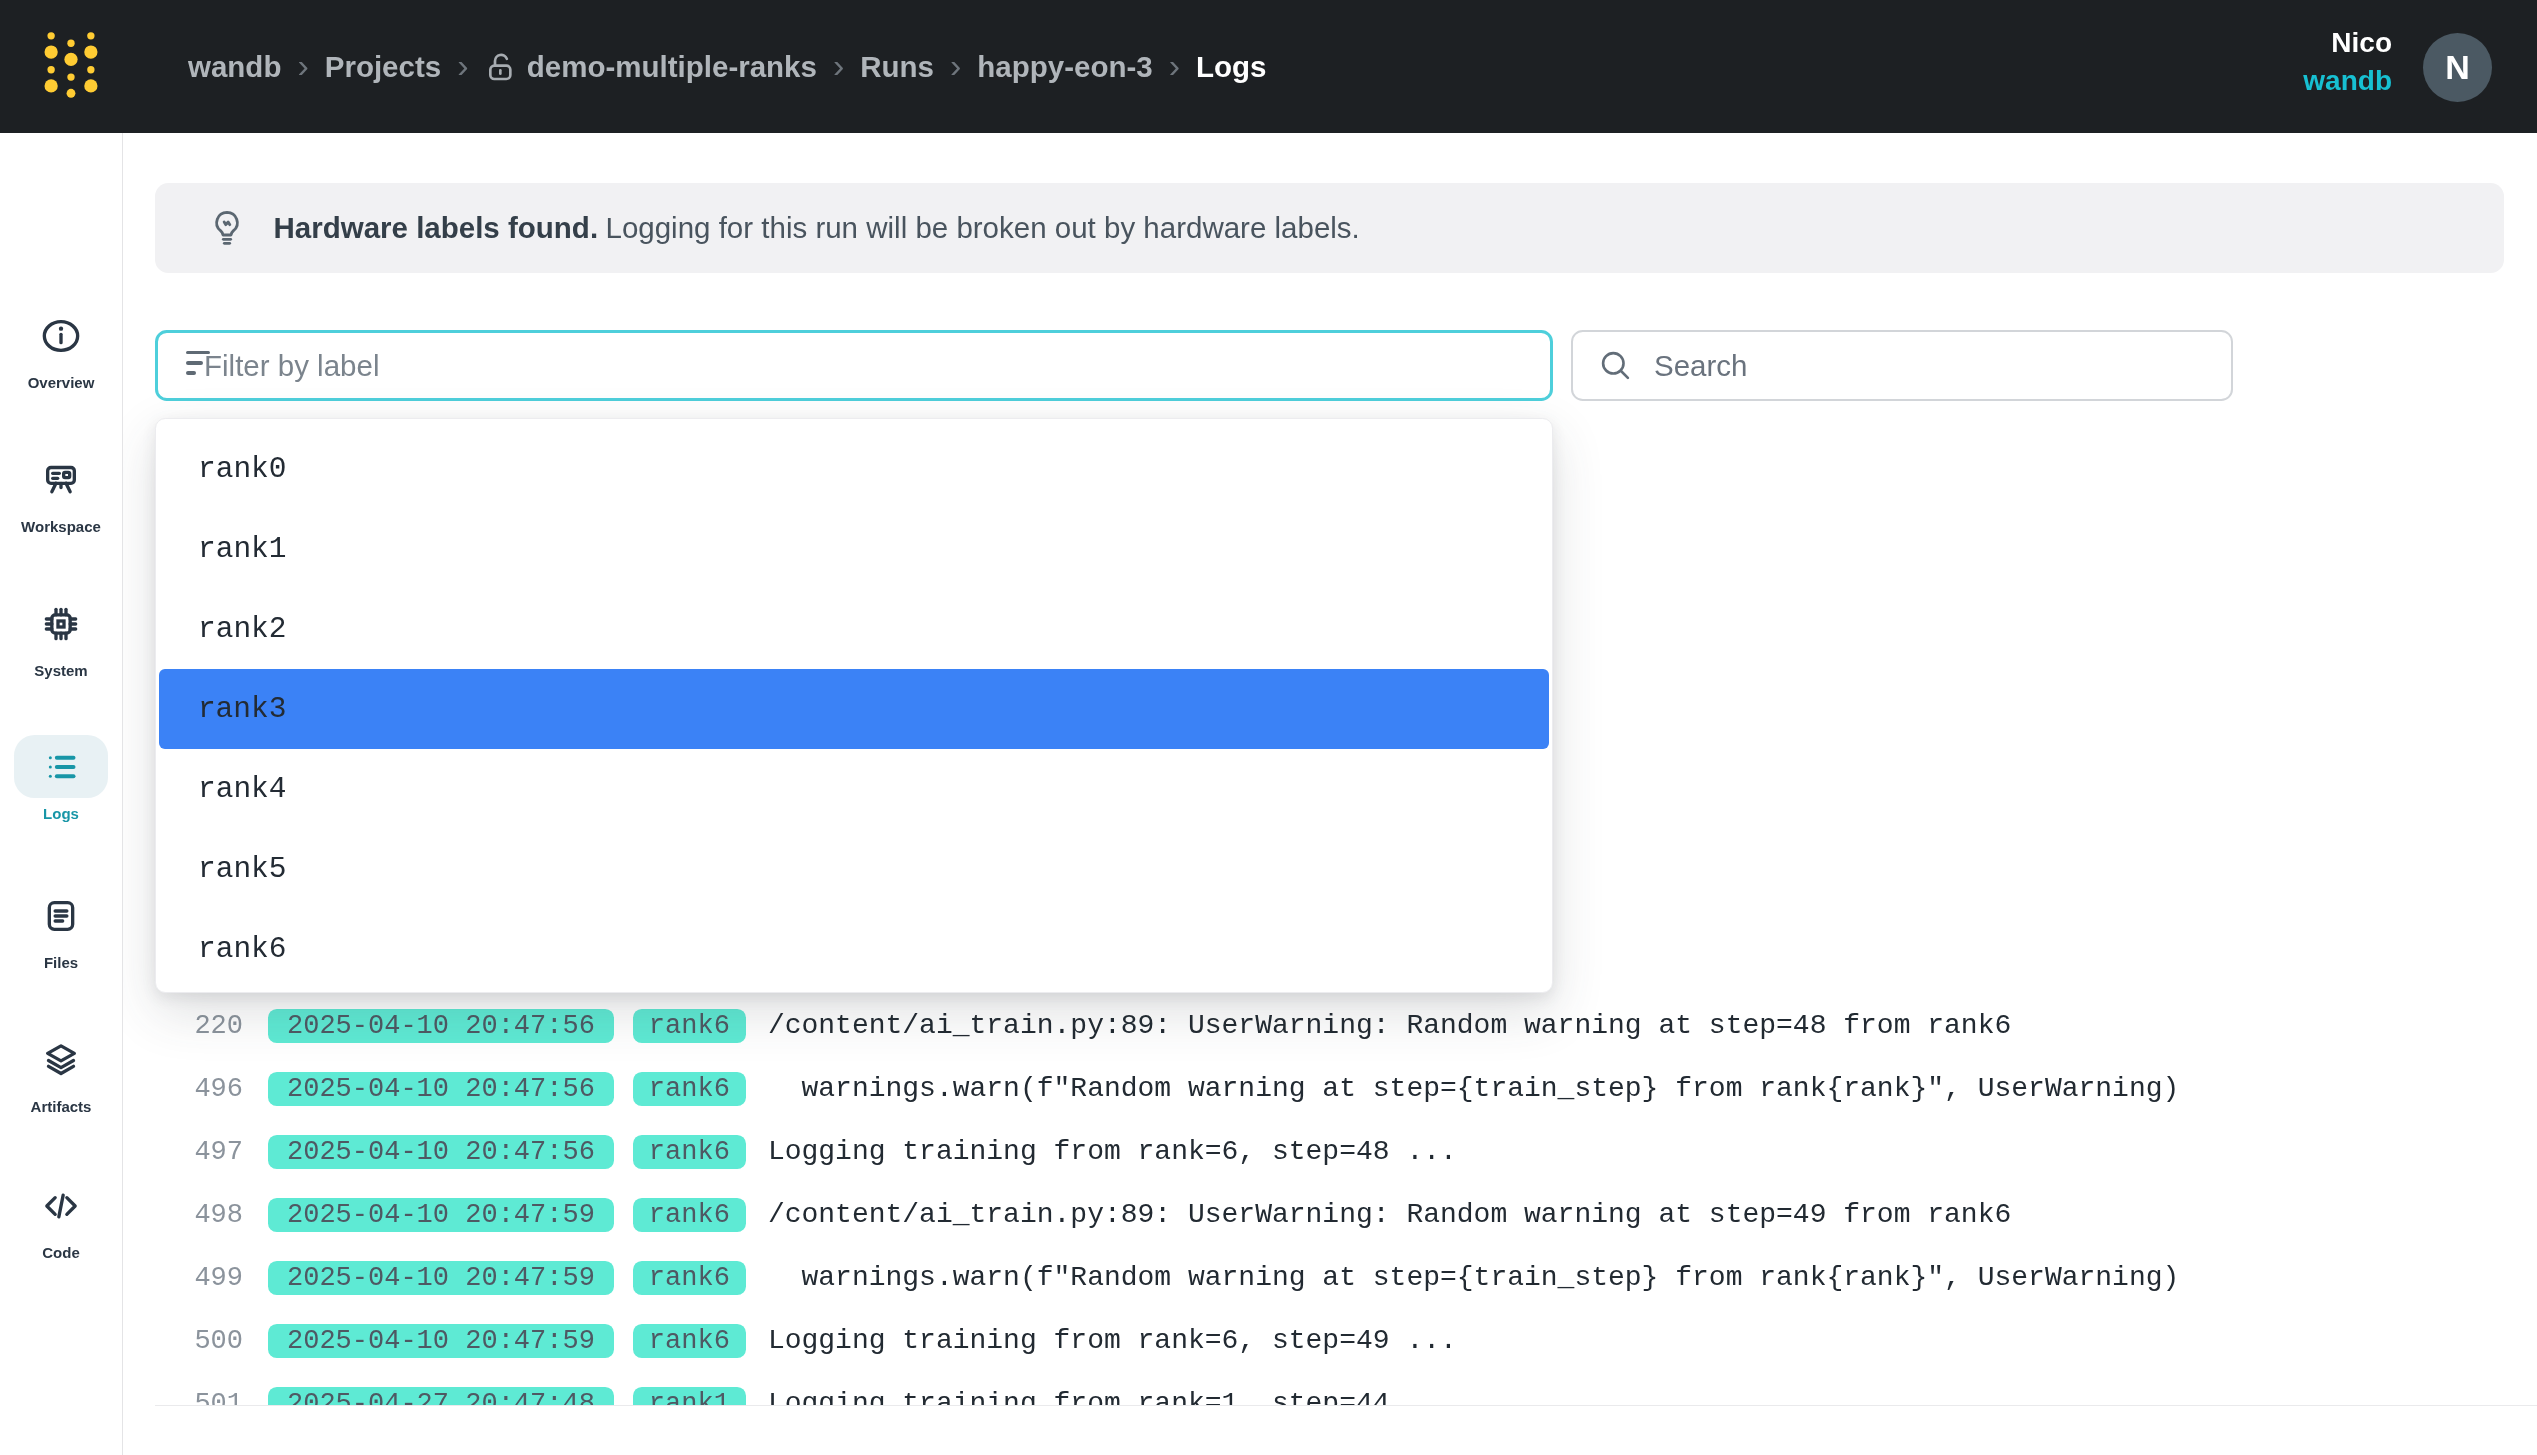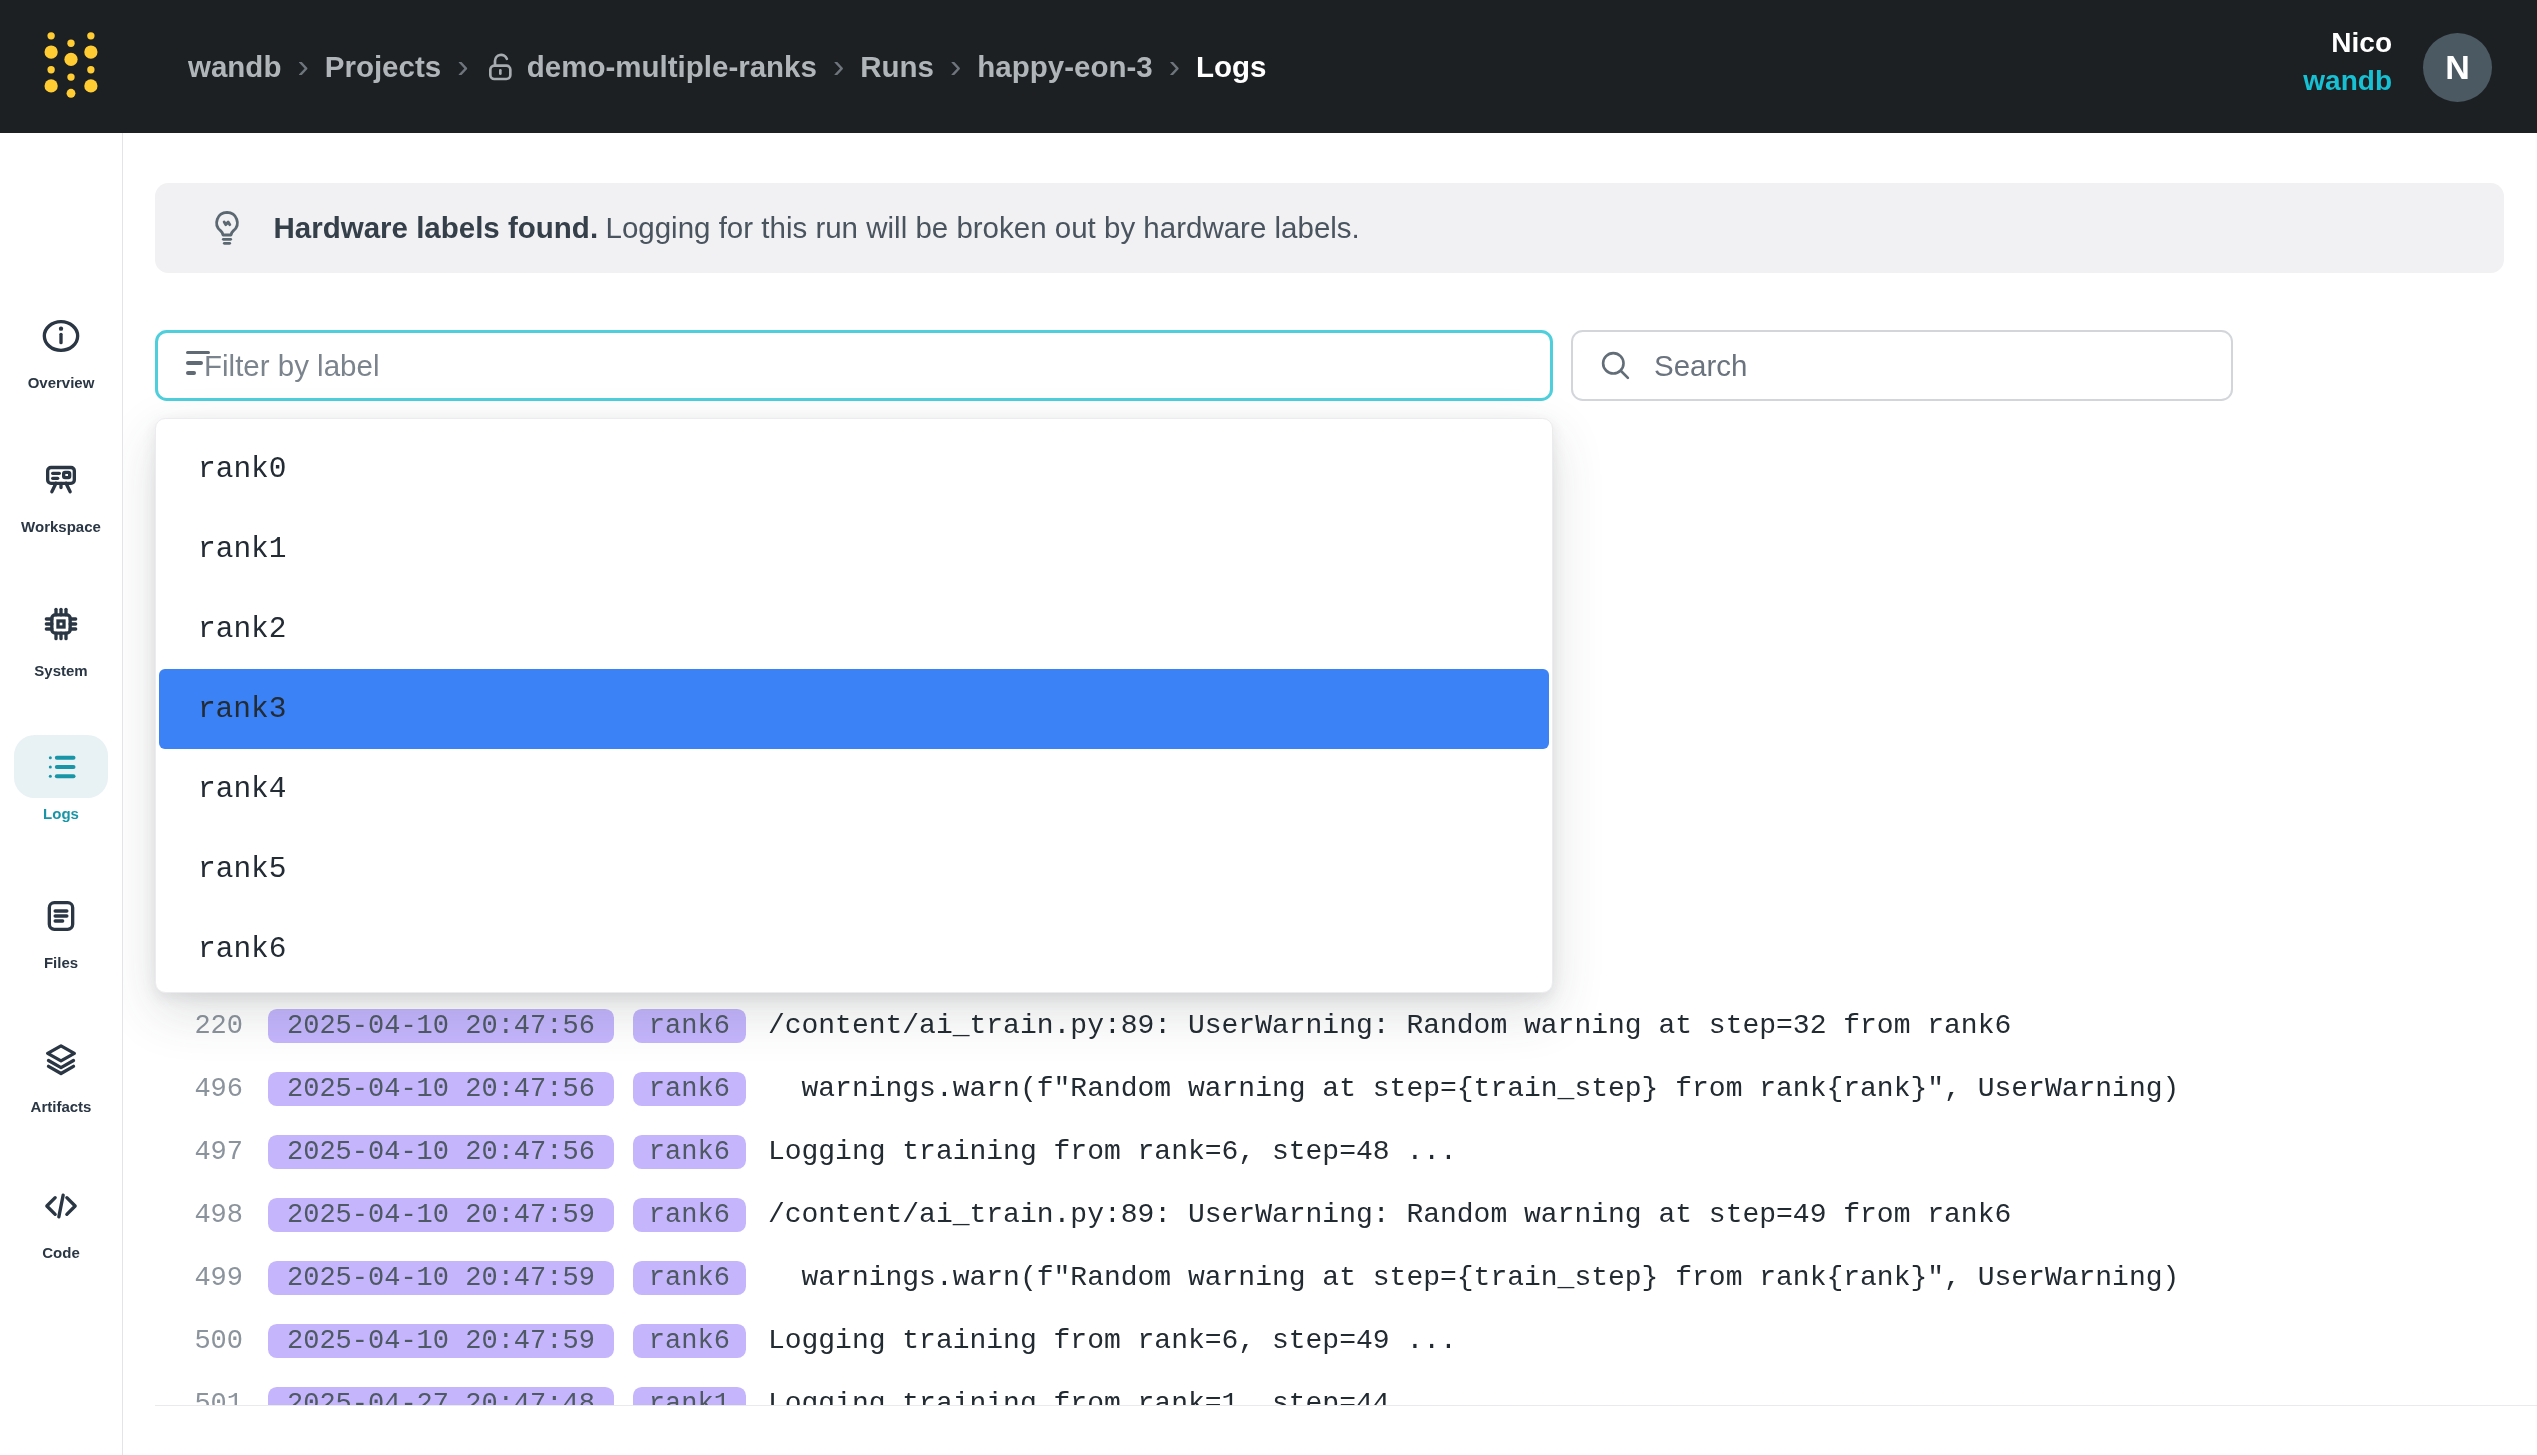--- a/index.html
+++ b/index.html
@@ -87,21 +87,21 @@
              cursor: pointer; }
   .dd-item.highlighted { background: #3b82f6; border-radius: 5.9px;
                          margin: 0 2.9px; padding-left: 39px; }
 
   
   .log-view { position: absolute; left: 155px; top: 994px; width: 2382px; height: 411px;
               overflow: hidden; z-index: 10; }
   .log-row { height: 63px; display: flex; align-items: center; }
   .log-num { width: 88px; text-align: right; margin-right: 25px; color: #8b939c;
              font-family: "Liberation Mono", monospace; font-size: 27px; flex: 0 0 auto; }
-  .pill { background: #c4b5fd; border-radius: 8.8px; height: 34px; display: flex;
+  .pill { background: #5eead4; border-radius: 8.8px; height: 34px; display: flex;
           align-items: center; padding: 0 19px; color: #4e5963;
           font-family: "Liberation Mono", monospace; font-size: 27px; flex: 0 0 auto;
           white-space: pre; }
   .pill.tag { margin-left: 19px; padding: 0 16px; }
   .log-msg { margin-left: 22px; color: #222a32; font-family: "Liberation Mono", monospace;
              font-size: 28px; white-space: pre; }
   .logs-bottom-border { position: absolute; left: 155px; top: 1405px; width: 2382px;
                         height: 0; border-top: 1.5px solid #eaeaec; }
 </style>
 </head>
@@ -294,21 +294,21 @@
     <div class="dd-item">rank4</div>
     <div class="dd-item">rank5</div>
     <div class="dd-item">rank6</div>
   </div>
 
   <div class="log-view">
     <div class="log-row">
       <span class="log-num">220</span>
       <span class="pill ts">2025-04-10 20:47:56</span>
       <span class="pill tag">rank6</span>
-      <span class="log-msg">/content/ai_train.py:89: UserWarning: Random warning at step=32 from rank6</span>
+      <span class="log-msg">/content/ai_train.py:89: UserWarning: Random warning at step=48 from rank6</span>
     </div>
     <div class="log-row">
       <span class="log-num">496</span>
       <span class="pill ts">2025-04-10 20:47:56</span>
       <span class="pill tag">rank6</span>
       <span class="log-msg">  warnings.warn(f"Random warning at step={train_step} from rank{rank}", UserWarning)</span>
     </div>
     <div class="log-row">
       <span class="log-num">497</span>
       <span class="pill ts">2025-04-10 20:47:56</span>

